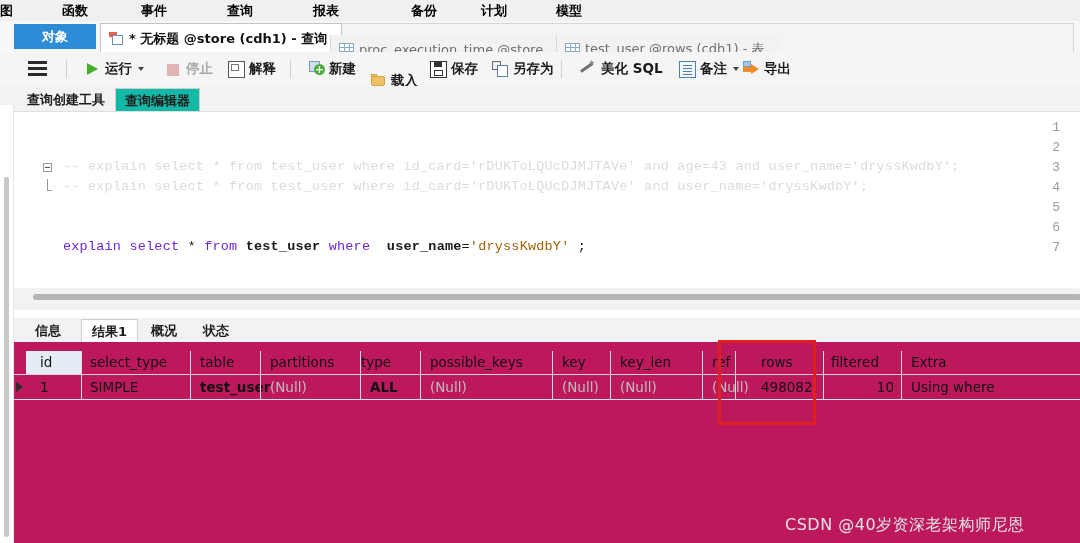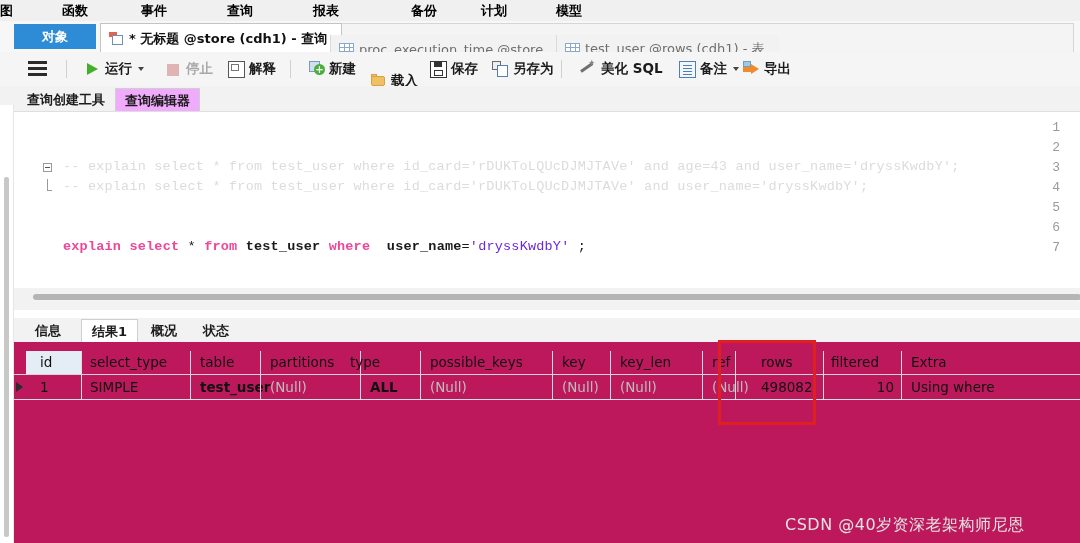--- a/index.html
+++ b/index.html
@@ -239,21 +239,21 @@
     background: #f2f2f2;
   }
   .subtab {
     position: absolute; top: 2px; height: 23px;
     display: flex; align-items: center; padding: 0 9px;
     font-size: 13px; font-weight: 700;
     font-family: "DejaVu Sans", sans-serif;
     color: #1c1c1c; white-space: nowrap; cursor: pointer;
   }
   .subtab.active {
-    background: #f0abfc;
+    background: #14b8a6;
     border: 1px solid #cfcfcf;
     border-bottom-color: #ffffff;
   }
 
   
   .editor {
     position: absolute; left: 13px; top: 111px;
     width: 1067px; height: 175px;
     background: #ffffff;
     border-top: 1px solid #dfdfdf;
@@ -287,24 +287,24 @@
     content: ""; position: absolute; left: 0; bottom: 0;
     width: 5px; height: 1px; background: #9a9a9a;
   }
   .codeline {
     position: absolute; left: 50px;
     font-family: "Liberation Mono", monospace;
     font-size: 13.5px; white-space: pre;
     letter-spacing: 0.2px;
   }
   .comment { color: #dcdcdc; }
-  .kw { color: #ec4899; font-weight: 700; }
+  .kw { color: #6d28d9; font-weight: 400; }
   .ident { color: #1a1a1a; font-weight: 700; }
   .plain { color: #1a1a1a; }
-  .str { color: #6d28d9; }
+  .str { color: #a16207; }
 
   
   .splitter {
     position: absolute; left: 13px; top: 288px;
     width: 1067px; height: 22px;
     background: #f2f2f2;
   }
   .hscroll-track {
     position: absolute; left: 20px; top: 6px;
     width: 1050px; height: 8px;
@@ -549,21 +549,21 @@
       <div class="idcell"></div>
       <div id="gridheader">
           <div class="hcell" style="left: 27px;">id</div>
           <div class="vline" style="left: 68px; height: 23px;"></div>
           <div class="hcell" style="left: 77px;">select_type</div>
           <div class="vline" style="left: 177px; height: 23px;"></div>
           <div class="hcell" style="left: 187px;">table</div>
           <div class="vline" style="left: 247px; height: 23px;"></div>
           <div class="hcell" style="left: 257px;">partitions</div>
           <div class="vline" style="left: 347px; height: 23px;"></div>
-          <div class="hcell" style="left: 337px;">type</div>
+          <div class="hcell" style="left: 348px;">type</div>
           <div class="vline" style="left: 407px; height: 23px;"></div>
           <div class="hcell" style="left: 417px;">possible_keys</div>
           <div class="vline" style="left: 539px; height: 23px;"></div>
           <div class="hcell" style="left: 549px;">key</div>
           <div class="vline" style="left: 597px; height: 23px;"></div>
           <div class="hcell" style="left: 607px;">key_len</div>
           <div class="vline" style="left: 689px; height: 23px;"></div>
           <div class="hcell" style="left: 699px;">ref</div>
           <div class="vline" style="left: 722px; height: 23px;"></div>
           <div class="hcell" style="left: 748px;">rows</div>

